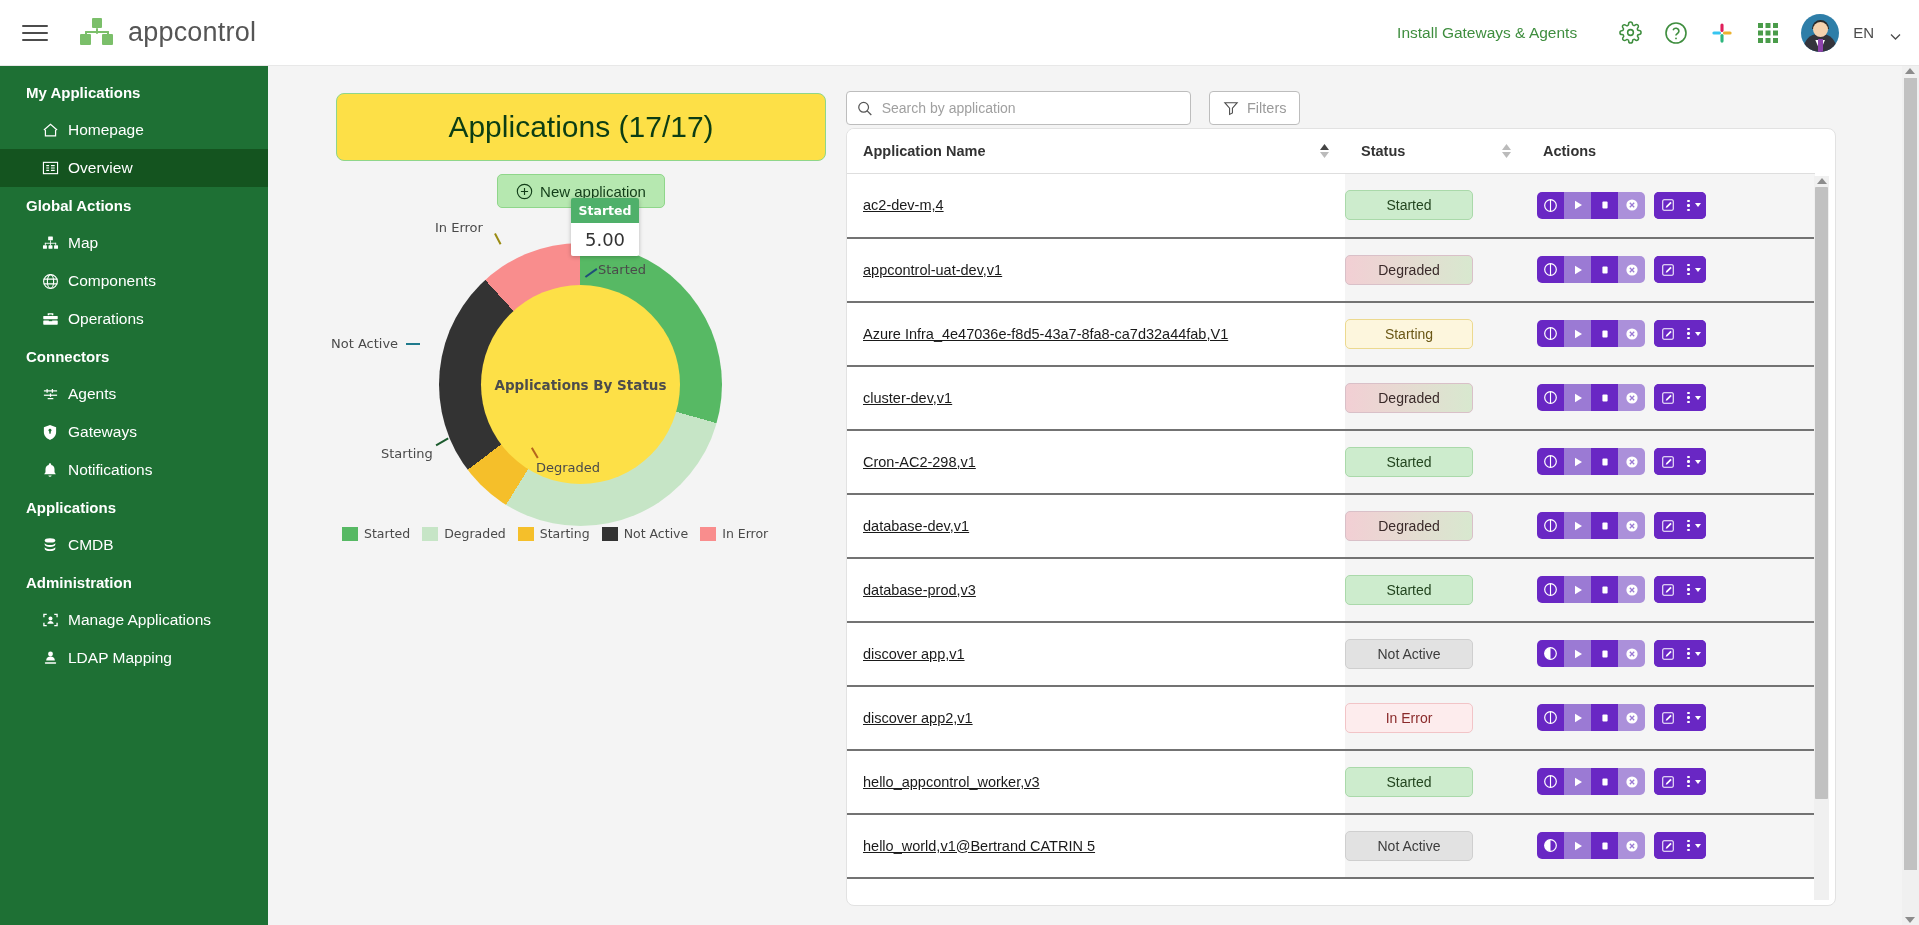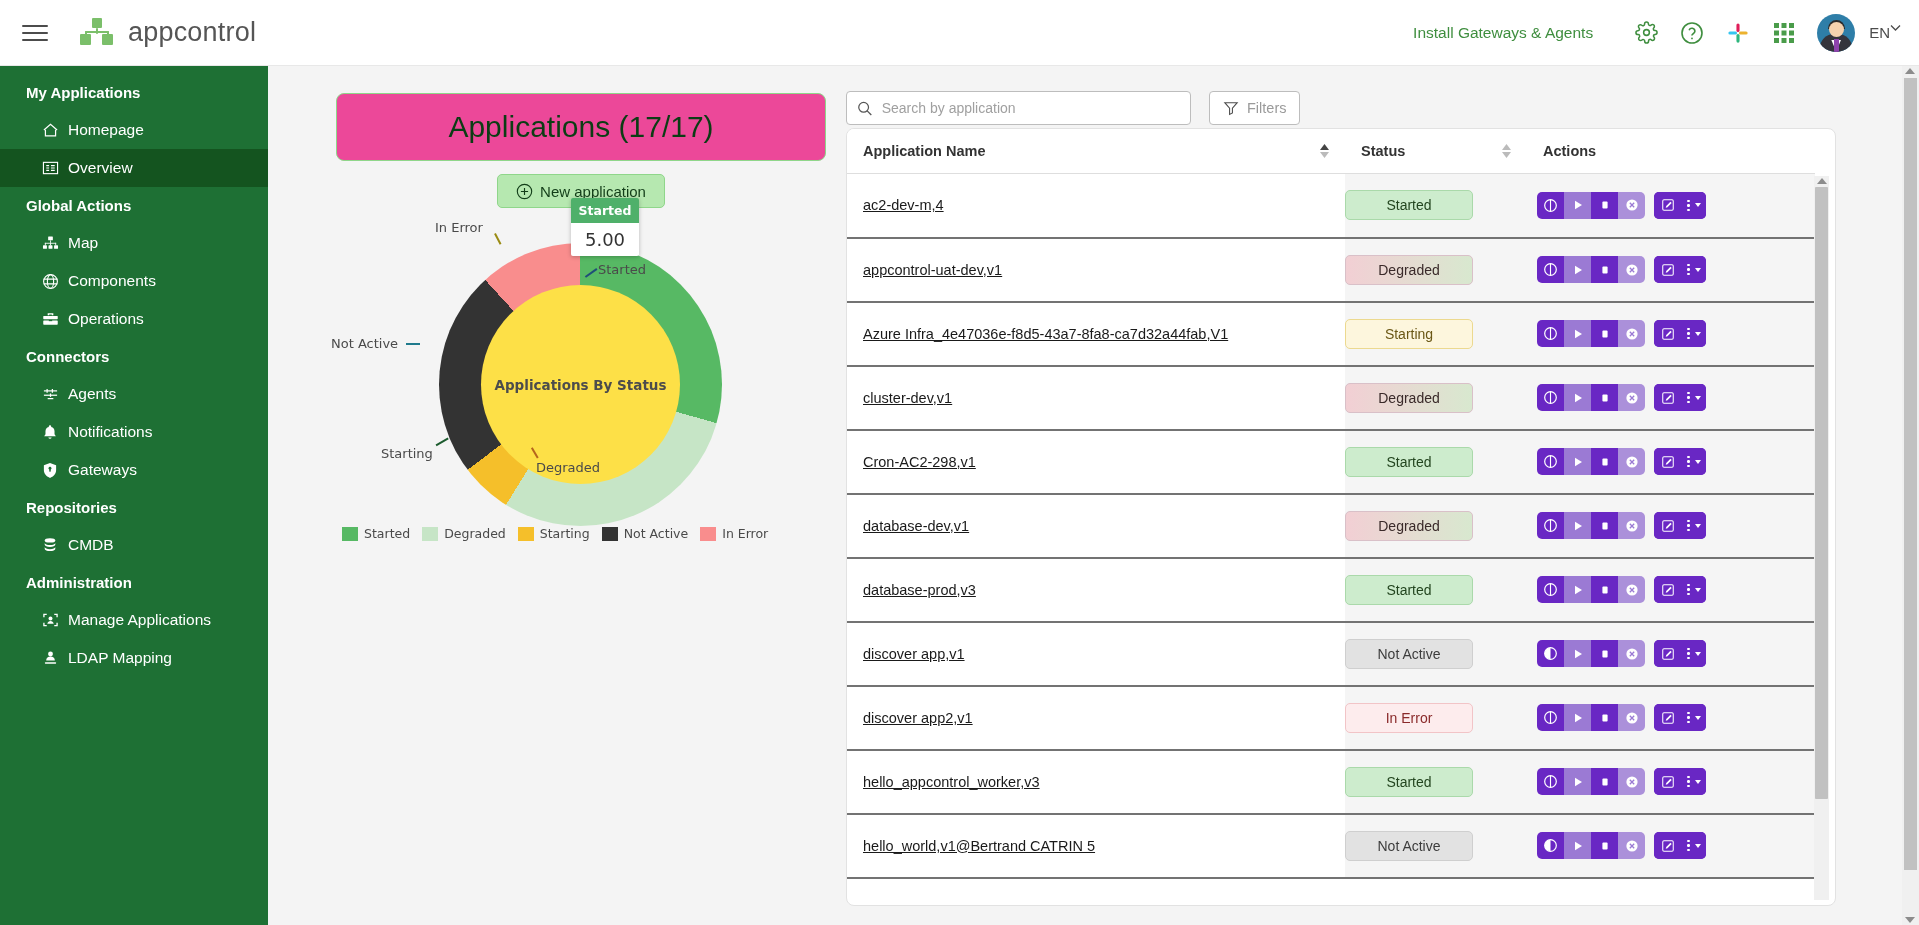--- a/index.html
+++ b/index.html
@@ -37,21 +37,21 @@
             background: #2e7ea8; position: relative; }
   .avatar .head { position: absolute; width: 15px; height: 15px; border-radius: 50%; background: #f5d2ae;
                   left: 11.5px; top: 8px; }
   .avatar .hair { position: absolute; width: 17px; height: 9px; border-radius: 9px 9px 0 0; background: #2b2b2b;
                   left: 10.5px; top: 6px; }
   .avatar .body { position: absolute; width: 32px; height: 18px; border-radius: 14px 14px 0 0; background: #34343c;
                   left: 3px; bottom: 0; }
   .avatar .tie { position: absolute; width: 5px; height: 13px; background: #8e44ad; left: 16.5px; bottom: 0; }
   .avatar .shirt { position: absolute; width: 10px; height: 12px; background: #fff; left: 14px; bottom: 0;
                    clip-path: polygon(0 0, 100% 0, 50% 100%); }
-  .lang { display: flex; align-items: flex-start; gap: 0; font-size: 15px; color: #4c4c4c; cursor: pointer;
+  .lang { display: flex; align-items: flex-end; gap: 16px; font-size: 15px; color: #4c4c4c; cursor: pointer;
           margin-left: 8px; }
 
   
   .sidebar {
     position: absolute; top: 66px; left: 0; width: 268px; height: 859px;
     background: #1e7034; color: #fff; padding-top: 8px; overflow: hidden;
   }
   .side-section { font-size: 15px; font-weight: bold; padding: 10px 0 10px 26px; color: #ffffff; }
   .side-item { display: flex; align-items: center; height: 38px; padding-left: 42px; cursor: pointer;
                font-size: 15.5px; color: #ffffff; position: relative; }
@@ -61,21 +61,21 @@
     content: ""; position: absolute; right: -13px; top: 50%; transform: translateY(-50%);
     border-top: 13px solid transparent; border-bottom: 13px solid transparent;
     border-left: 13px solid #14541f;
   }
 
   
   .main { position: absolute; top: 66px; left: 268px; width: 1651px; height: 859px; background: #f4f4f4; }
 
   .left-panel { position: absolute; left: 68px; top: 27px; width: 490px; }
   .app-title-box {
-    background: #ec4899; border: 1px solid #8fd68a; border-radius: 8px; height: 68px;
+    background: #fde047; border: 1px solid #8fd68a; border-radius: 8px; height: 68px;
     display: flex; align-items: center; justify-content: center;
     font-size: 30px; color: #0b3d14; font-weight: normal;
   }
   .new-app-btn {
     margin: 13px auto 0; display: flex; align-items: center; justify-content: center; gap: 7px;
     background: #b6e8b0; border: 1px solid #8fd68a; border-radius: 5px;
     width: 168px; height: 34px; font-size: 15px; color: #123d18; cursor: pointer;
   }
 
   
@@ -304,37 +304,37 @@
           <path d="M2 9.8h14"></path>
           <path d="M9 8v3.6"></path>
           <path d="M6 13.4h6"></path>
         </svg>
       </span>
       <span>Agents</span>
     </div>
     <div class="side-item">
       <span class="ico">
         <svg width="16" height="17" viewBox="0 0 17 18" fill="#fff">
-          <path d="M8.5 1.3a1.3 1.3 0 0 1 1.3 1.3v.5a4.7 4.7 0 0 1 3.5 4.5v3.2l1.4 2.3H2.3l1.4-2.3V7.6a4.7 4.7 0 0 1 3.5-4.5v-.5A1.3 1.3 0 0 1 8.5 1.3z"></path>
-          <path d="M6.7 14.4a1.9 1.9 0 0 0 3.6 0z"></path>
+          <path d="M8.5 1 15 3.4v5.2c0 4.1-3.1 7.1-6.5 8.4C5.1 15.7 2 12.7 2 8.6V3.4z"></path>
+          <rect x="7.7" y="6.6" width="1.6" height="3.6" fill="#1e7034"></rect>
+          <circle cx="8.5" cy="6.6" r="1.5" fill="#1e7034"></circle>
         </svg>
       </span>
-      <span>Notifications</span>
+      <span>Gateways</span>
     </div>
     <div class="side-item">
       <span class="ico">
         <svg width="16" height="17" viewBox="0 0 17 18" fill="#fff">
-          <path d="M8.5 1 15 3.4v5.2c0 4.1-3.1 7.1-6.5 8.4C5.1 15.7 2 12.7 2 8.6V3.4z"></path>
-          <rect x="7.7" y="6.6" width="1.6" height="3.6" fill="#1e7034"></rect>
-          <circle cx="8.5" cy="6.6" r="1.5" fill="#1e7034"></circle>
+          <path d="M8.5 1.3a1.3 1.3 0 0 1 1.3 1.3v.5a4.7 4.7 0 0 1 3.5 4.5v3.2l1.4 2.3H2.3l1.4-2.3V7.6a4.7 4.7 0 0 1 3.5-4.5v-.5A1.3 1.3 0 0 1 8.5 1.3z"></path>
+          <path d="M6.7 14.4a1.9 1.9 0 0 0 3.6 0z"></path>
         </svg>
       </span>
-      <span>Gateways</span>
-    </div>
-    <div class="side-section">Repositories</div>
+      <span>Notifications</span>
+    </div>
+    <div class="side-section">Applications</div>
     <div class="side-item">
       <span class="ico">
         <svg width="16" height="17" viewBox="0 0 17 18" fill="#fff">
           <ellipse cx="8.5" cy="3.6" rx="5.6" ry="2.3"></ellipse>
           <path d="M2.9 6.3c0 1.3 2.5 2.3 5.6 2.3s5.6-1 5.6-2.3v1.9c0 1.3-2.5 2.3-5.6 2.3s-5.6-1-5.6-2.3z"></path>
           <path d="M2.9 10.7c0 1.3 2.5 2.3 5.6 2.3s5.6-1 5.6-2.3v1.9c0 1.3-2.5 2.3-5.6 2.3s-5.6-1-5.6-2.3z"></path>
         </svg>
       </span>
       <span>CMDB</span>
     </div>

